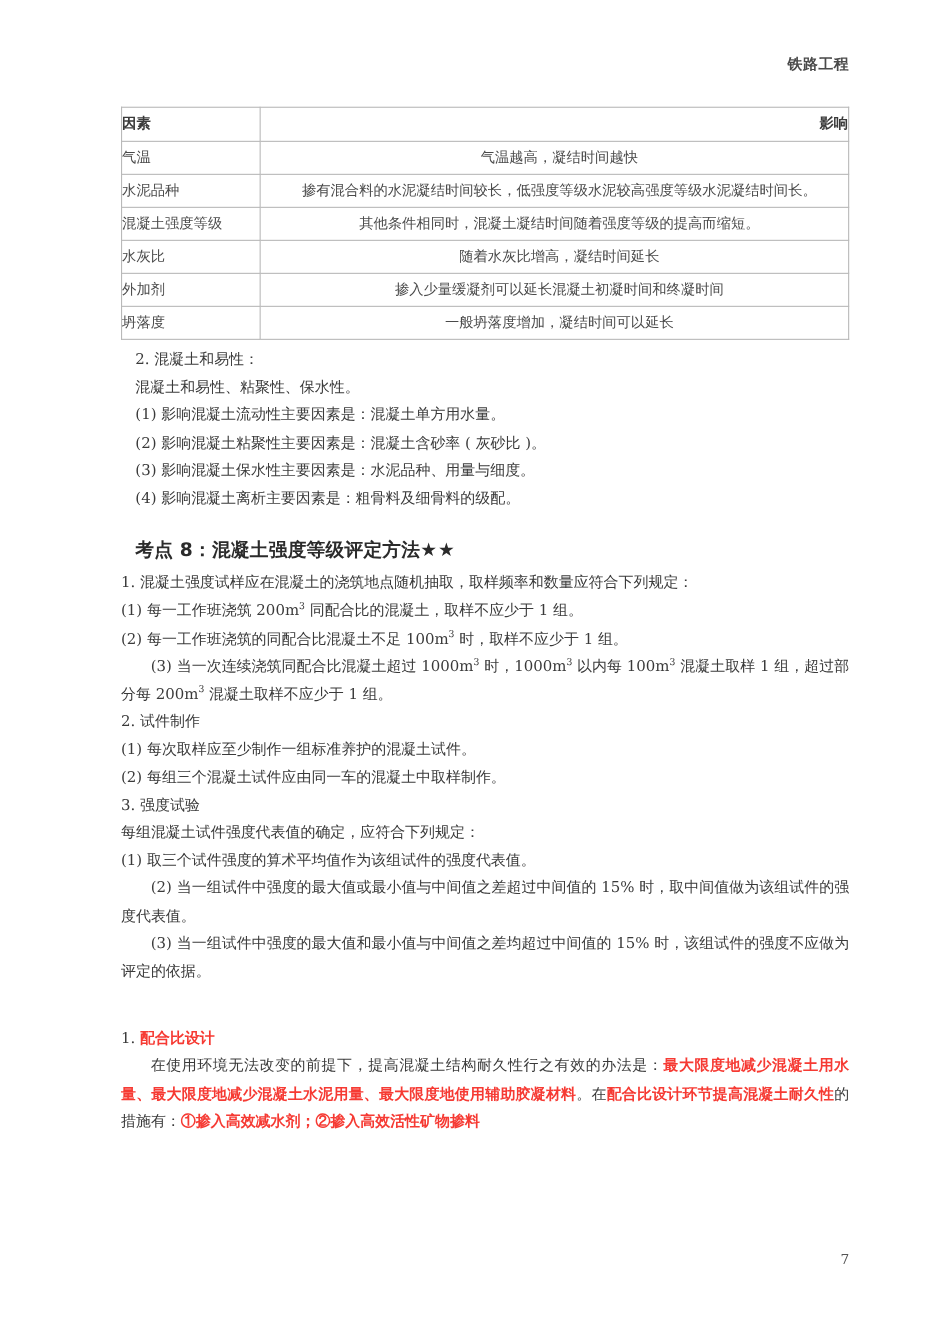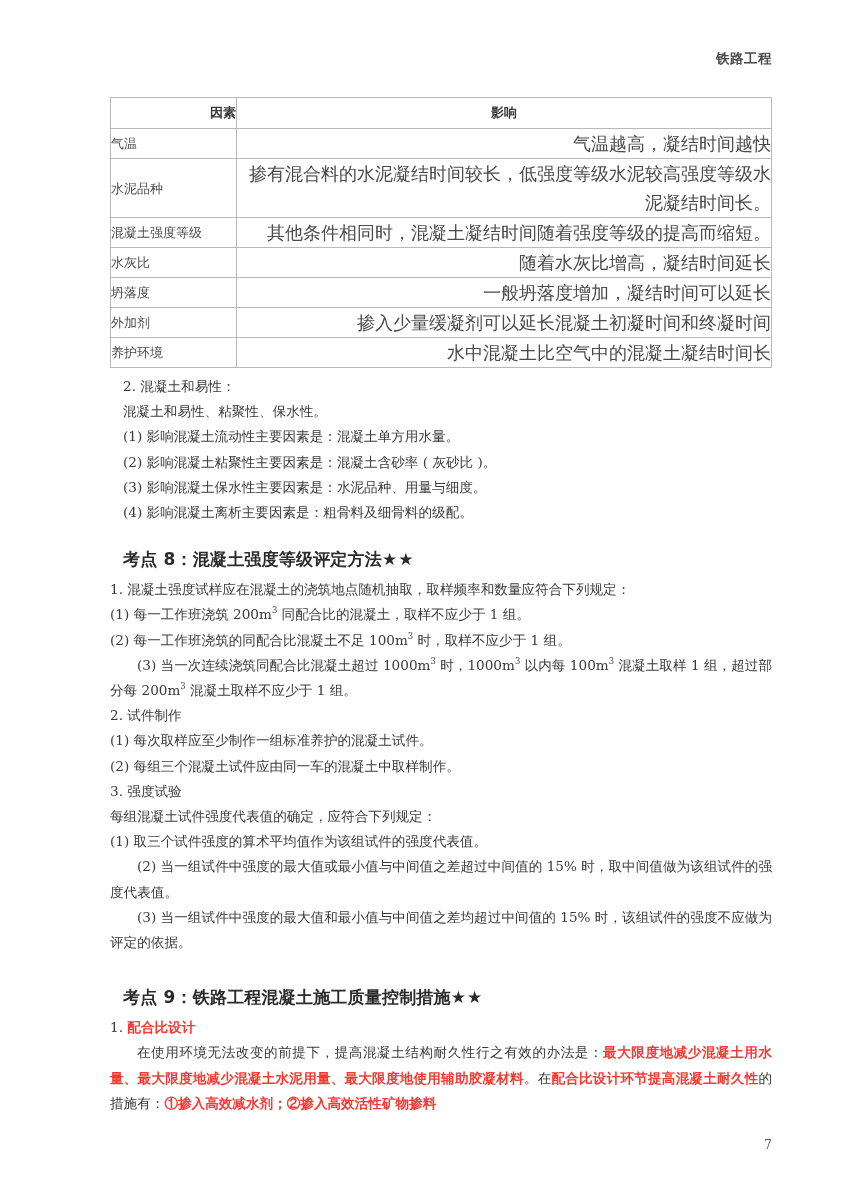--- a/index.html
+++ b/index.html
@@ -58,34 +58,34 @@
     font-weight: normal;
   }
   table.factors col.c1 { width: 126px; }
   table.factors .cell-factor {
     text-align: left;
     font-size: 13px;
     line-height: 29px;
     white-space: nowrap;
   }
   table.factors .cell-effect {
-    text-align: right;
+    text-align: center;
     padding-left: 9px;
-    font-size: 18px;
+    font-size: 13px;
     line-height: 29px;
   }
   table.factors thead th {
     font-weight: bold;
-    text-align: right;
+    text-align: left;
     line-height: 30px;
     height: 30px;
     font-size: 13px;
     color: #3a3a3a;
   }
-  table.factors thead th.h2 { text-align: center; }
+  table.factors thead th.h2 { text-align: right; }
 
   
   .para {
     font-size: 13.6px;
     line-height: 25.2px;
     color: #3a3a3a;
     margin: 0;
     text-align: justify;
     text-justify: inter-ideograph;
   }
@@ -160,30 +160,26 @@
         </tr>
         <tr>
           <td class="cell-factor">混凝土强度等级</td>
           <td class="cell-effect">其他条件相同时，混凝土凝结时间随着强度等级的提高而缩短。</td>
         </tr>
         <tr>
           <td class="cell-factor">水灰比</td>
           <td class="cell-effect">随着水灰比增高，凝结时间延长</td>
         </tr>
         <tr>
+          <td class="cell-factor">外加剂</td>
+          <td class="cell-effect">掺入少量缓凝剂可以延长混凝土初凝时间和终凝时间</td>
+        </tr>
+        <tr>
           <td class="cell-factor">坍落度</td>
           <td class="cell-effect">一般坍落度增加，凝结时间可以延长</td>
-        </tr>
-        <tr>
-          <td class="cell-factor">外加剂</td>
-          <td class="cell-effect">掺入少量缓凝剂可以延长混凝土初凝时间和终凝时间</td>
-        </tr>
-        <tr>
-          <td class="cell-factor">养护环境</td>
-          <td class="cell-effect">水中混凝土比空气中的混凝土凝结时间长</td>
         </tr>
       </tbody>
     </table>
 
     <div class="gap-sm"></div>
 
     <p class="para indent1">2. 混凝土和易性：</p>
     <p class="para indent1">混凝土和易性、粘聚性、保水性。</p>
     <p class="para indent1">(1) 影响混凝土流动性主要因素是：混凝土单方用水量。</p>
     <p class="para indent1">(2) 影响混凝土粘聚性主要因素是：混凝土含砂率 ( 灰砂比 )。</p>
@@ -211,23 +207,20 @@
     <p class="para flush">(2) 每组三个混凝土试件应由同一车的混凝土中取样制作。</p>
 
     <p class="para flush">3. 强度试验</p>
     <p class="para flush">每组混凝土试件强度代表值的确定，应符合下列规定：</p>
     <p class="para flush">(1) 取三个试件强度的算术平均值作为该组试件的强度代表值。</p>
     <p class="para indent2">(2) 当一组试件中强度的最大值或最小值与中间值之差超过中间值的 15% 时，取中间值做为该组试件的强度代表值。</p>
     <p class="para indent2">(3) 当一组试件中强度的最大值和最小值与中间值之差均超过中间值的 15% 时，该组试件的强度不应做为评定的依据。</p>
 
     <div class="gap-xl"></div>
 
-    <div class="kaodian">
-      <span>考点 9：铁路工程混凝土施工质量控制措施</span><span class="stars">★★</span>
-    </div>
 
     <div class="gap-sm"></div>
 
     <p class="para flush"><span>1. </span><span class="red-b">配合比设计</span></p>
 
     <p class="para indent2"><span>在使用环境无法改变的前提下，提高混凝土结构耐久性行之有效的办法是：</span><span class="red-b">最大限度地减少混凝土用水量、最大限度地减少混凝土水泥用量、最大限度地使用辅助胶凝材料</span><span>。在</span><span class="red-b">配合比设计环节提高混凝土耐久性</span><span>的措施有：</span><span class="red-b">①掺入高效减水剂；②掺入高效活性矿物掺料</span></p>
 
   </div>
 
   <div class="pagenum">7</div>

